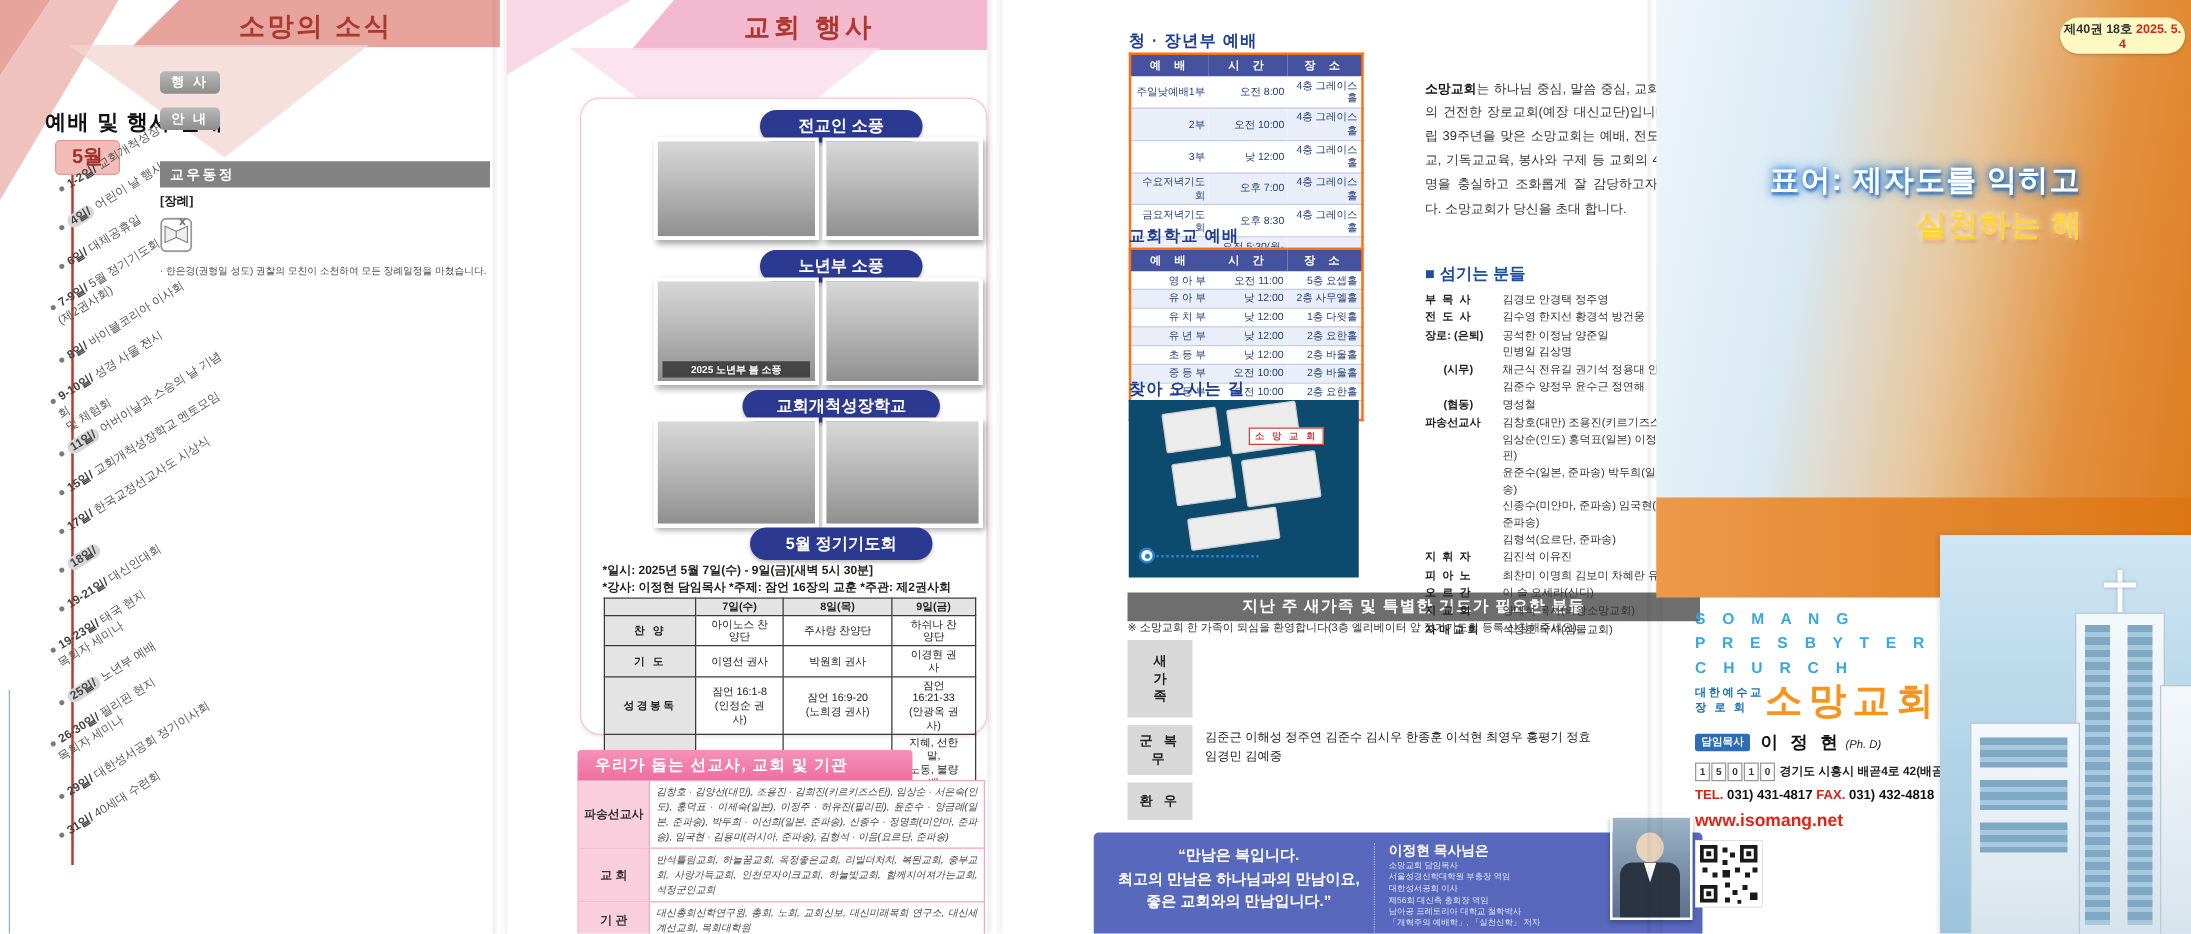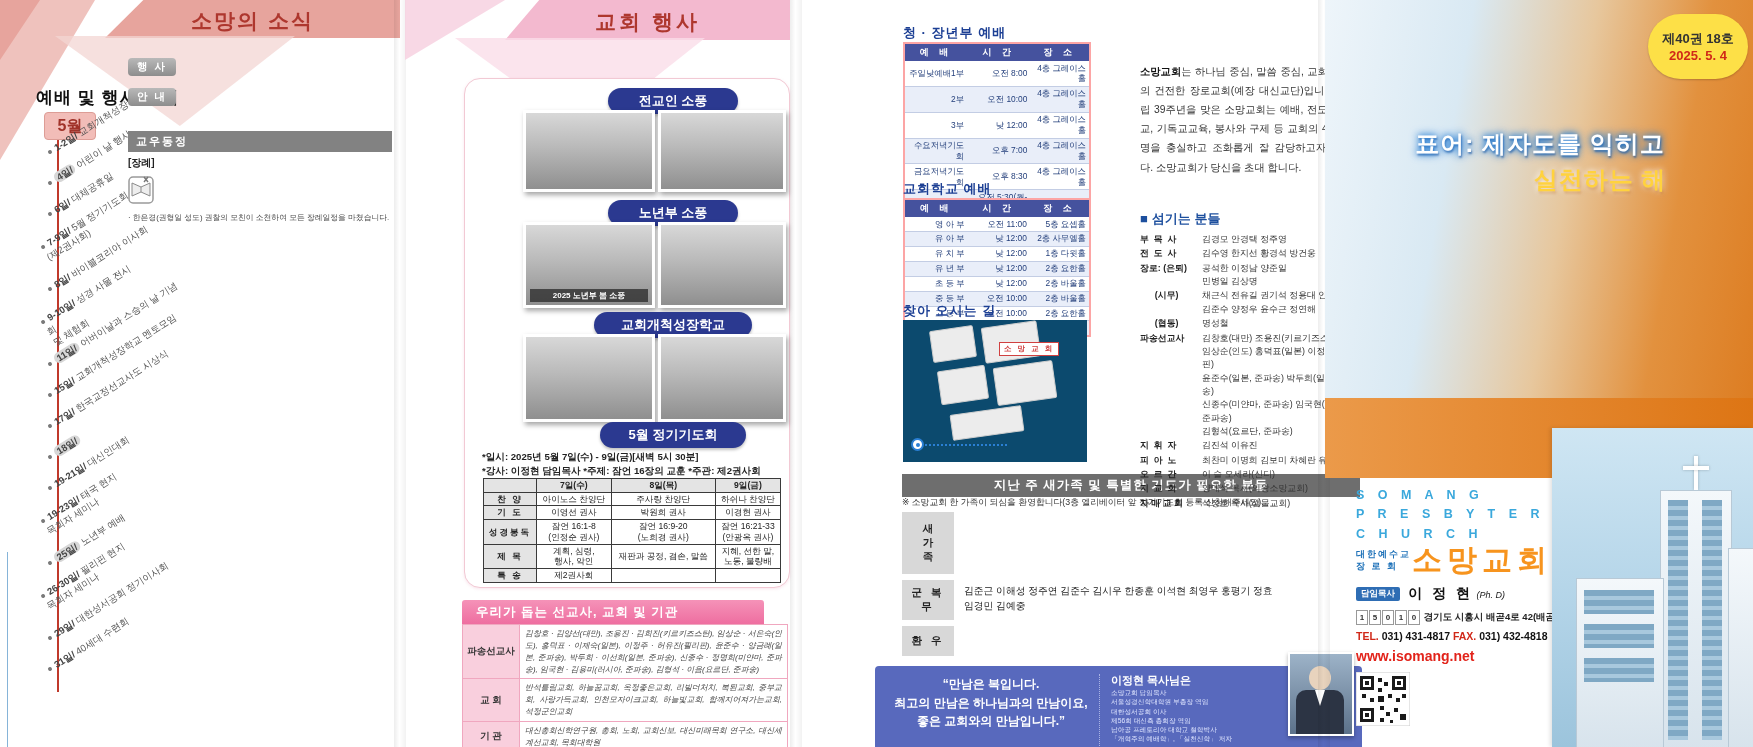--- a/index.html
+++ b/index.html
@@ -64,37 +64,37 @@
                 radial-gradient(circle 7px at 34px 58px,#fbdceb 60%,transparent 61%);}
   .pill{position:absolute;background:#2b3990;color:#fff;font-weight:bold;font-size:13px;
         padding:4px 0;border-radius:999px;text-align:center;box-shadow:0 2px 3px rgba(0,0,0,.25);}
   .photo{position:absolute;background:linear-gradient(180deg,#d8d8d8 0%,#b9b9b9 45%,#8f8f8f 100%);
          border:3px solid #fff;box-shadow:2px 3px 5px rgba(0,0,0,.35);}
   .photo .cap{position:absolute;left:4px;right:4px;bottom:3px;background:rgba(40,40,40,.75);
               color:#fff;font-size:8px;font-weight:bold;text-align:center;padding:1px 0;}
   .pray-info{left:482px;top:450px;width:300px;font-size:9.6px;font-weight:bold;color:#222;line-height:1.5;}
   .pray-table{left:483px;top:478px;width:298px;border-collapse:collapse;}
   .pray-table th,.pray-table td{border:1px solid #3a3a3a;font-size:8.6px;text-align:center;
-        padding:1px 2px;line-height:1.25;white-space:pre-line;color:#222;}
+        padding:1px 12px;line-height:1.25;white-space:pre-line;color:#222;}
   .pray-table thead th{background:#e4e4e4;font-weight:bold;}
   .pray-table tbody th{background:#e4e4e4;font-weight:bold;width:48px;letter-spacing:2px;}
-  .sup-bar{left:462px;top:600px;width:302px;background:linear-gradient(#f592b8,#ee6d9f);
+  .sup-bar{left:462px;top:600px;width:268px;background:linear-gradient(#f592b8,#ee6d9f);
            color:#fff;font-size:12.5px;font-weight:bold;padding:4px 14px;border-radius:3px 3px 0 0;
            box-sizing:border-box;letter-spacing:1px;}
   .sup-table{left:462px;top:624px;width:326px;border:1px solid #f0a7bf;background:#fff;box-sizing:border-box;}
   .sup-row{display:flex;border-bottom:1px solid #f0a7bf;}
   .sup-row:last-child{border-bottom:none;}
   .sup-label{width:56px;background:#f9cfdd;color:#333;font-size:9.5px;font-weight:bold;
              display:flex;align-items:center;justify-content:center;text-align:center;
              border-right:1px solid #f0a7bf;white-space:pre-line;flex-shrink:0;}
   .sup-val{flex:1;font-size:7.9px;color:#444;line-height:1.5;padding:3px 5px;text-align:justify;font-style:italic;}
 
   
   .p3-h{position:absolute;font-size:13px;font-weight:bold;color:#1c3f94;letter-spacing:1px;}
-  .wtable{position:absolute;width:188px;border:2px solid #fca5a5;border-collapse:collapse;background:#fff;}
+  .wtable{position:absolute;width:188px;border:2px solid #f97316;border-collapse:collapse;background:#fff;}
   .wtable th{background:#45529e;color:#fff;font-size:9px;font-weight:bold;padding:2px 0;letter-spacing:4px;}
   .wtable td{font-size:8.4px;color:#25407c;padding:1.5px 3px;border-bottom:1px solid #c3cde4;line-height:1.3;}
   .wtable tr:nth-child(even) td{background:#e9eef9;}
   .wtable td.c1{text-align:right;width:62px;letter-spacing:0;}
   .wtable td.c2{text-align:right;width:60px;}
   .wtable td.c3{text-align:right;width:58px;}
   .map-box{left:903px;top:320px;width:184px;height:142px;background:#0c4a6e;}
   .map-blk{position:absolute;background:#ececec;border:1px solid #cfcfcf;border-radius:2px;}
   .map-flag{position:absolute;border:1px solid #d04040;color:#d04040;background:#fff;
             font-size:7.5px;font-weight:bold;padding:1px 4px;letter-spacing:2px;}
@@ -130,22 +130,22 @@
   .staff{left:1140px;top:233px;width:218px;}
   .staff-row{display:flex;font-size:8.9px;line-height:1.5;margin-bottom:1px;}
   .staff-label{width:62px;font-weight:bold;color:#222;flex-shrink:0;white-space:pre;}
   .staff-val{flex:1;color:#333;white-space:pre-line;}
 
   
   .cover-sky{left:1325px;top:0;width:428px;height:400px;
      background:linear-gradient(100deg,#eef5fa 0%,#d9e9f3 30%,#e7c79d 55%,#e2913e 78%,#dd7d22 100%);}
   .cover-band{left:1325px;top:398px;width:428px;height:80px;
      background:linear-gradient(90deg,#eb9a4a,#dd7514);}
-  .issue-pill{left:1648px;top:14px;width:100px;background:#fde047;border-radius:999px;text-align:center;
-              font-size:13px;padding:16px 0;color:#333;font-weight:bold;box-shadow:0 1px 2px rgba(0,0,0,.2);}
+  .issue-pill{left:1648px;top:14px;width:100px;background:#fef9c3;border-radius:999px;text-align:center;
+              font-size:10px;padding:2px 0;color:#333;font-weight:bold;box-shadow:0 1px 2px rgba(0,0,0,.2);}
   .issue-pill .date{color:#d02818;}
   .slogan{left:1350px;top:128px;width:380px;text-align:center;}
   .slogan-l1{font-size:24px;font-weight:bold;color:#fff;
              text-shadow:0 0 6px #2a7fd4,0 0 10px #2a7fd4,1px 2px 2px rgba(0,60,140,.6);letter-spacing:1px;}
   .slogan-l2{font-size:24px;font-weight:bold;color:#ffd23e;margin-top:4px;padding-left:120px;
              text-shadow:0 0 6px #ffffff,1px 2px 3px rgba(180,90,0,.55);letter-spacing:1px;}
   .somang-en{left:1356px;top:486px;font-size:12.5px;font-weight:bold;color:#3aa8dc;
              letter-spacing:5px;line-height:1.55;white-space:pre-line;}
   .denom{left:1356px;top:548px;font-size:9px;font-weight:bold;color:#1c70b8;line-height:1.35;
          white-space:pre-line;letter-spacing:2px;}

